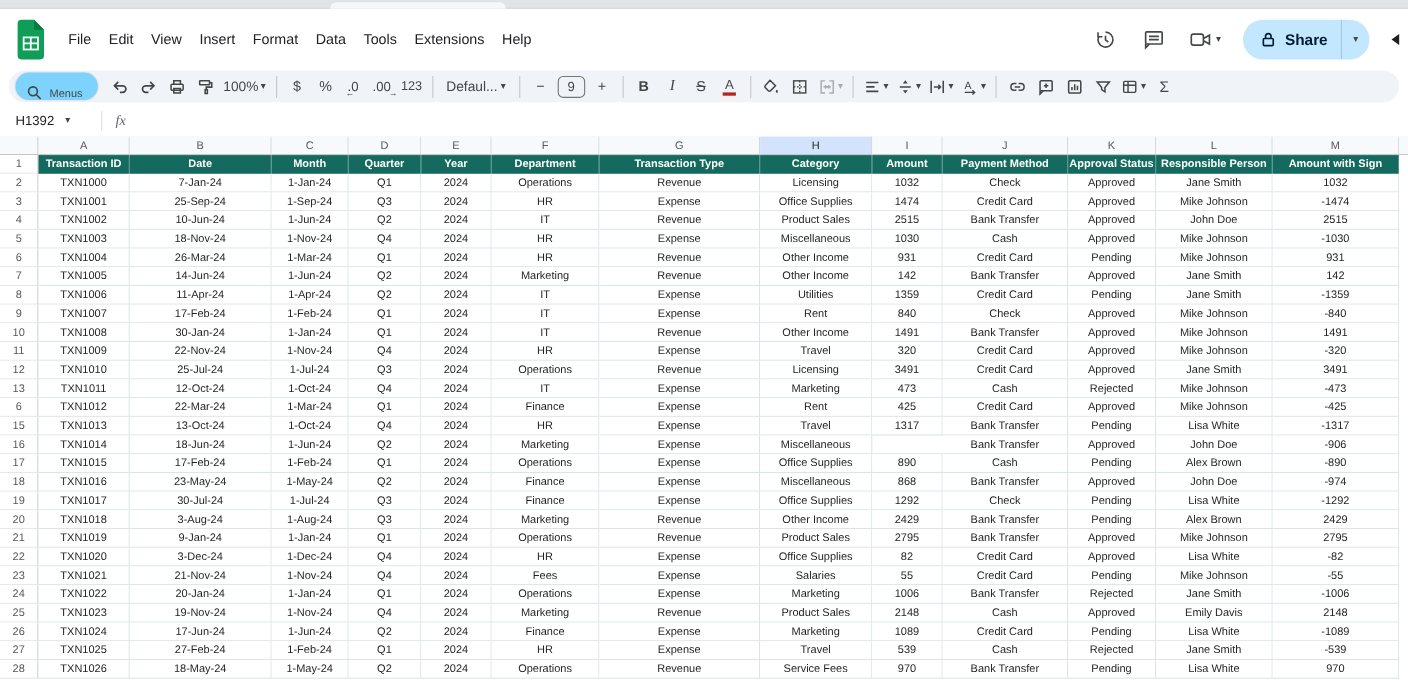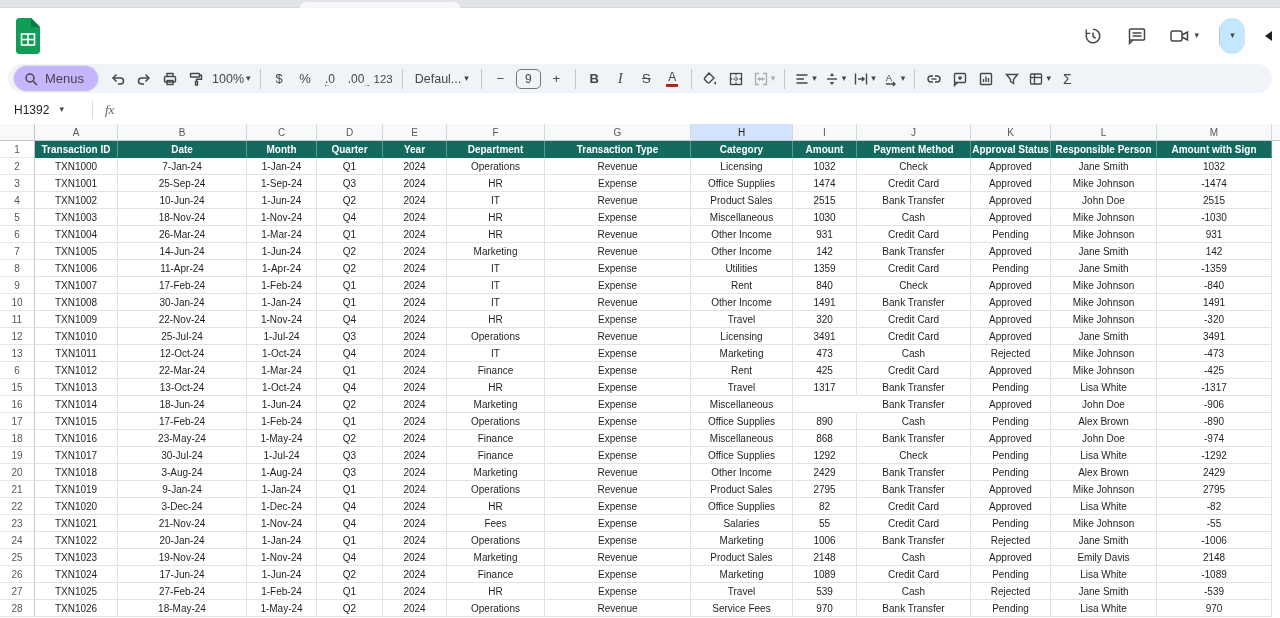--- a/index.html
+++ b/index.html
@@ -29,21 +29,21 @@
   .share-label { font-size:14px; color:#001d35; font-weight:bold; }
   .share-drop { display:flex; align-items:center; justify-content:center; width:26px; height:100%; border-left:1px solid #a8c7e0; }
   .edge-arrow { width:0; height:0; border-top:5px solid transparent; border-bottom:5px solid transparent; border-right:7px solid #1f1f1f; }
 
   
   .toolbar-wrap { padding:1px 8px 2px 8px; background:#fff; }
   .toolbar { height:29px; background:#f0f4f9; border-radius:15px; display:flex; align-items:center; padding:0 6px; gap:1px; }
   .tbtn { min-width:25px; height:24px; border-radius:4px; display:flex; align-items:center; justify-content:center; color:#444746; font-size:13px; gap:2px; padding:0 3px; }
   .tbtn svg { display:block; }
   .tdiv { width:1px; height:20px; background:#c4c7c5; margin:0 5px; flex:0 0 auto; }
-  .menus-pill { display:flex; align-items:center; gap:7px; background:#c4b5fd; border-radius:13px; height:25px; padding:0 14px 0 10px; margin-right:6px; box-shadow:0 0 0 1px #e3e6ea; font-size:13px; color:#444746; }
+  .menus-pill { display:flex; align-items:flex-end; gap:7px; background:#7dd3fc; border-radius:13px; height:25px; padding:0 14px 0 10px; margin-right:6px; box-shadow:0 0 0 1px #e3e6ea; font-size:10px; color:#444746; }
   .zoom-btn { font-size:12.5px; }
   .txtb { font-size:13px; color:#444746; font-weight:400; }
   .dec-wrap { position:relative; font-size:12px; color:#444746; padding-right:2px; }
   .dec-wrap .mini { position:absolute; font-size:8px; bottom:-3px; }
   .font-btn { width:66px; justify-content:space-between; font-size:12.5px; padding:0 6px; }
   .size-box { width:25px; height:20px; border:1px solid #747775; border-radius:5px; display:flex; align-items:center; justify-content:center; font-size:12px; color:#444746; margin:0 2px; }
   .bold-b { font-weight:bold; font-size:13px; }
   .ital-i { font-style:italic; font-family:"Liberation Serif", serif; font-size:14px; }
   .strike-s { text-decoration:line-through; font-size:13px; }
   .acolor { display:flex; flex-direction:column; align-items:center; line-height:1; }
@@ -87,20 +87,31 @@
         <path d="M17 1 H5.5 A3.5 3.5 0 0 0 2 4.5 v29 A3.5 3.5 0 0 0 5.5 37 h17 A3.5 3.5 0 0 0 26 33.5 V10 Z" fill="#0f9d58"></path>
         <path d="M17 1 L26 10 H17 Z" fill="#0a7a43"></path>
         <g stroke="#ffffff" stroke-width="1.6" fill="none">
           <rect x="7.5" y="17" width="13" height="11"></rect>
           <line x1="7.5" y1="22.5" x2="20.5" y2="22.5"></line>
           <line x1="14" y1="17" x2="14" y2="28"></line>
         </g>
       </svg>
     </div>
     <div class="title-block">
+      <div class="menubar" id="menubar">
+          <span class="menu-item">File</span>
+          <span class="menu-item">Edit</span>
+          <span class="menu-item">View</span>
+          <span class="menu-item">Insert</span>
+          <span class="menu-item">Format</span>
+          <span class="menu-item">Data</span>
+          <span class="menu-item">Tools</span>
+          <span class="menu-item">Extensions</span>
+          <span class="menu-item">Help</span>
+        </div>
     </div>
     <div class="header-right">
       <span class="hicon">
         <svg width="20" height="20" viewBox="0 0 20 20" fill="none" stroke="#444746" stroke-width="1.5">
           <path d="M10 3.2 a6.8 6.8 0 1 1 -6.3 4.2"></path>
           <path d="M3.2 3.4 v4 h4" stroke-width="1.4"></path>
           <path d="M10 6.5 v3.8 l2.6 2"></path>
         </svg>
       </span>
       <span class="hicon">
@@ -112,20 +123,27 @@
         </svg>
       </span>
       <span class="cam-group">
         <svg width="22" height="20" viewBox="0 0 22 20" fill="none" stroke="#444746" stroke-width="1.5">
           <rect x="2" y="5" width="11" height="10" rx="2"></rect>
           <path d="M13 9 l5.5 -3 v8 l-5.5 -3"></path>
         </svg>
         <span class="caret">▾</span>
       </span>
       <div class="share-btn">
+        <div class="share-main">
+          <svg width="14" height="16" viewBox="0 0 14 16" fill="none" stroke="#001d35" stroke-width="1.5">
+            <rect x="2.5" y="7" width="9" height="6.5" rx="1"></rect>
+            <path d="M4.5 7 V5 a2.5 2.5 0 0 1 5 0 v2"></path>
+          </svg>
+          <span class="share-label">Share</span>
+        </div>
         <div class="share-drop">
             <span class="caret">▾</span>
           </div>
       </div>
       <span class="edge-arrow"></span>
     </div>
   </div>
 
   <div class="toolbar-wrap">
     <div class="toolbar">

